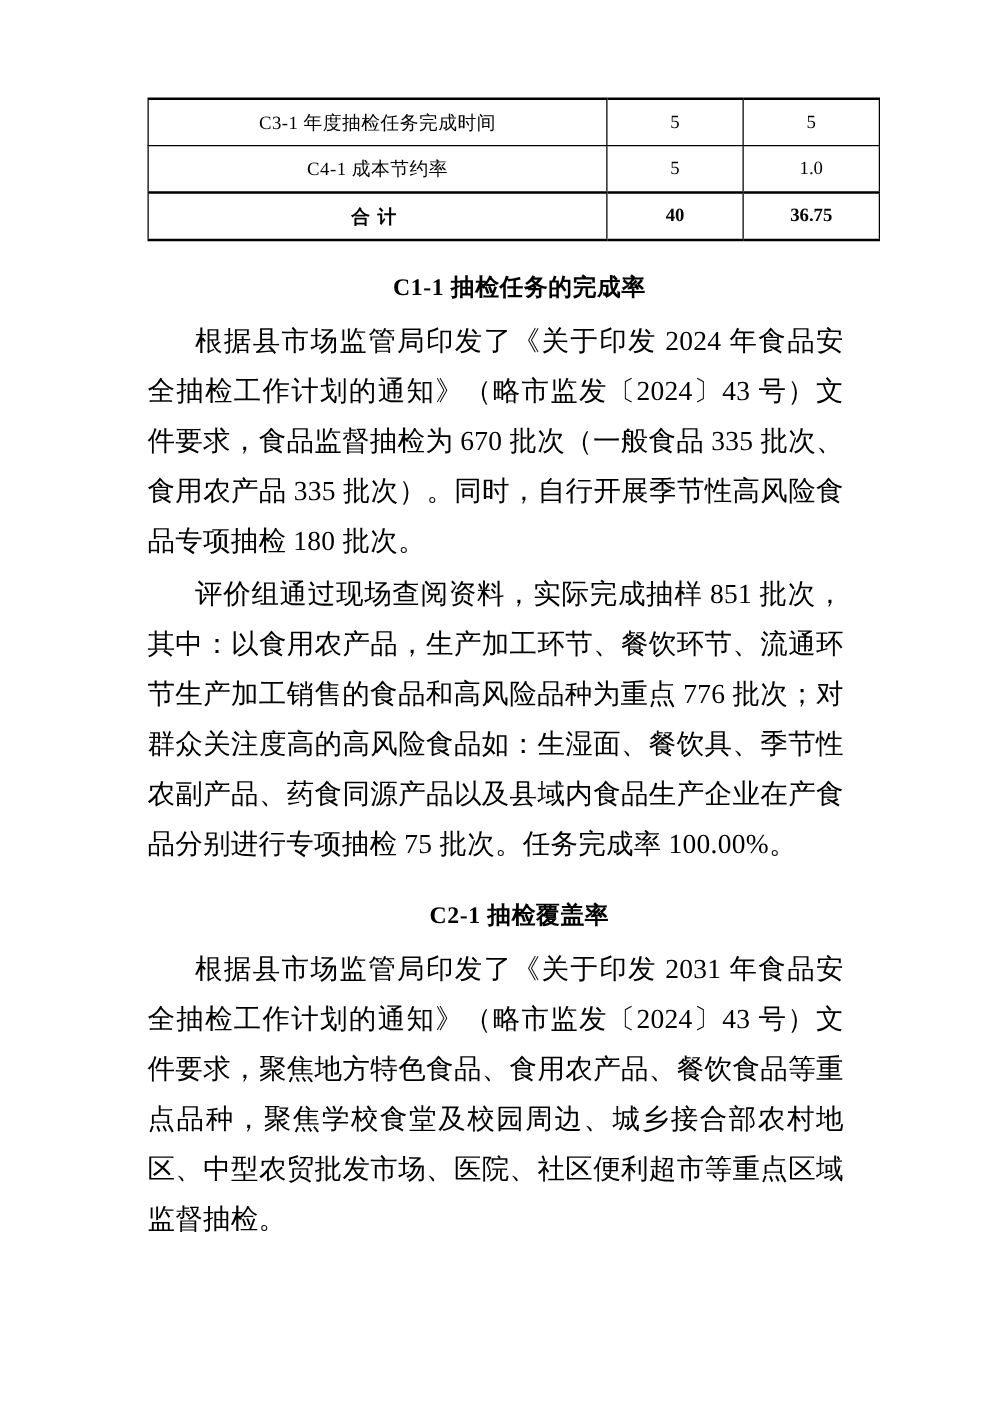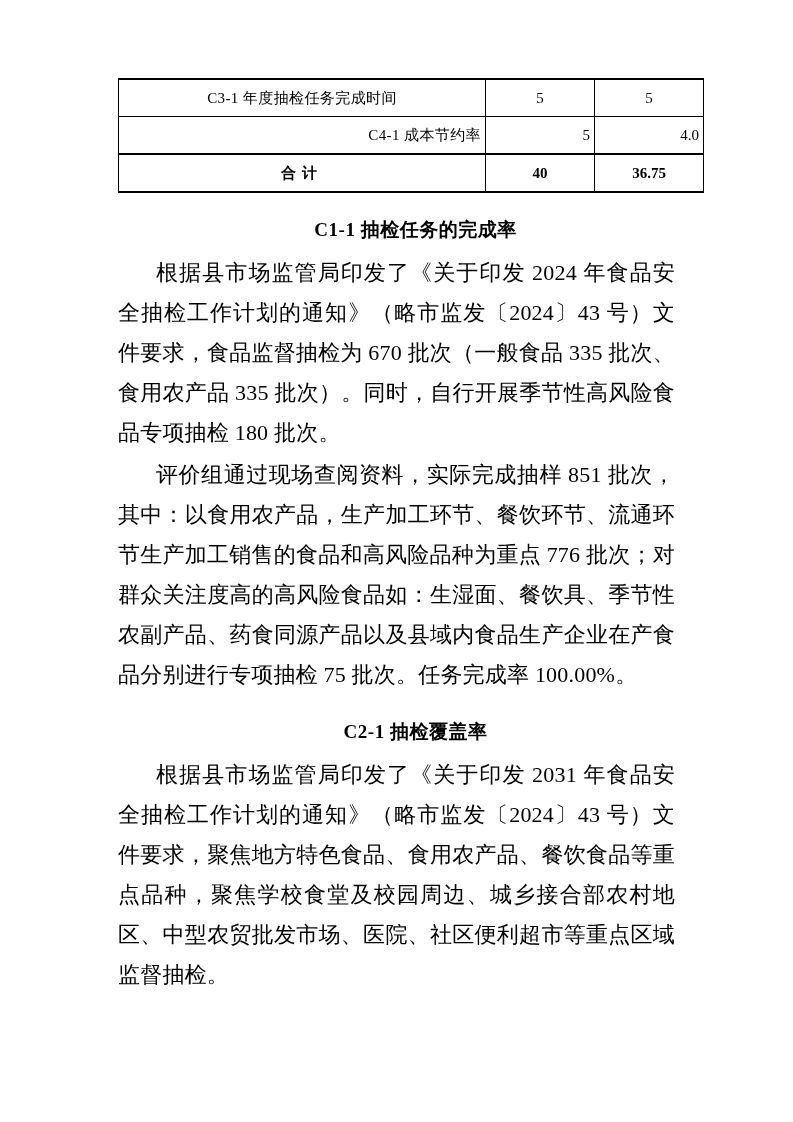--- a/index.html
+++ b/index.html
@@ -52,21 +52,20 @@
     text-align: center;
   }
   table.score-table tr.total td.label {
     letter-spacing: 6px;
   }
   table.score-table tr.first td {
     border-top: 2px solid #000000;
   }
   table.score-table tr.last-normal td {
     border-bottom: 1px solid #000000;
-    text-align: right;
   }
   table.score-table tr.total td {
     border-bottom: 2px solid #000000;
   }
   
   h2.sec-head {
     font-size: 19px;
     font-weight: bold;
     margin: 24px 0 10px 0;
     text-indent: 38px;
@@ -94,21 +93,21 @@
   <table class="score-table">
     <tbody>
       <tr class="first">
         <td class="label">C3-1 年度抽检任务完成时间</td>
         <td class="num">5</td>
         <td class="num">5</td>
       </tr>
       <tr class="last-normal">
         <td class="label">C4-1 成本节约率</td>
         <td class="num">5</td>
-        <td class="num">4.0</td>
+        <td class="num">1.0</td>
       </tr>
       <tr class="total">
         <td class="label">合计</td>
         <td class="num">40</td>
         <td class="num">36.75</td>
       </tr>
     </tbody>
   </table>
 
   <h2 class="sec-head">C1-1 抽检任务的完成率</h2>

